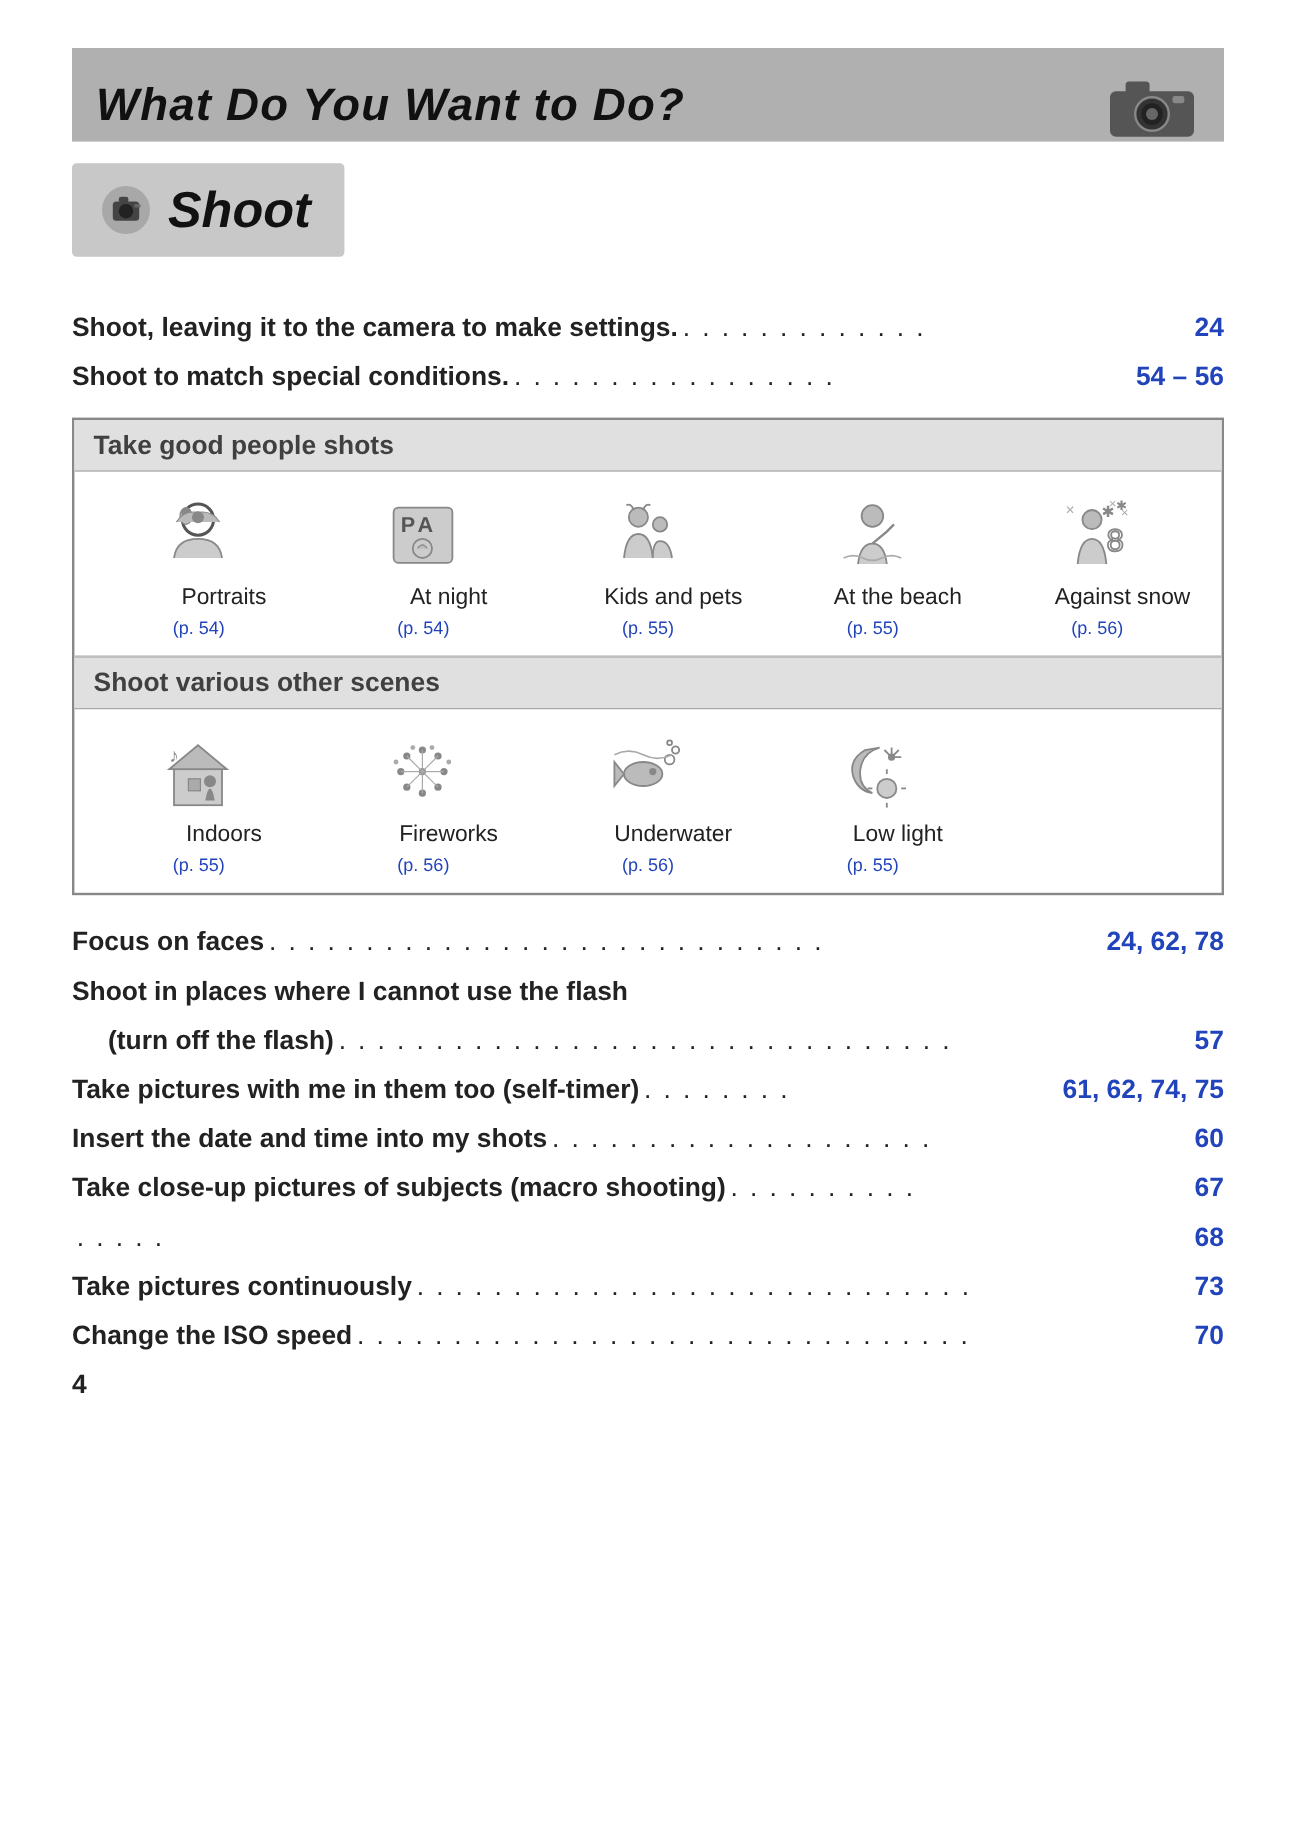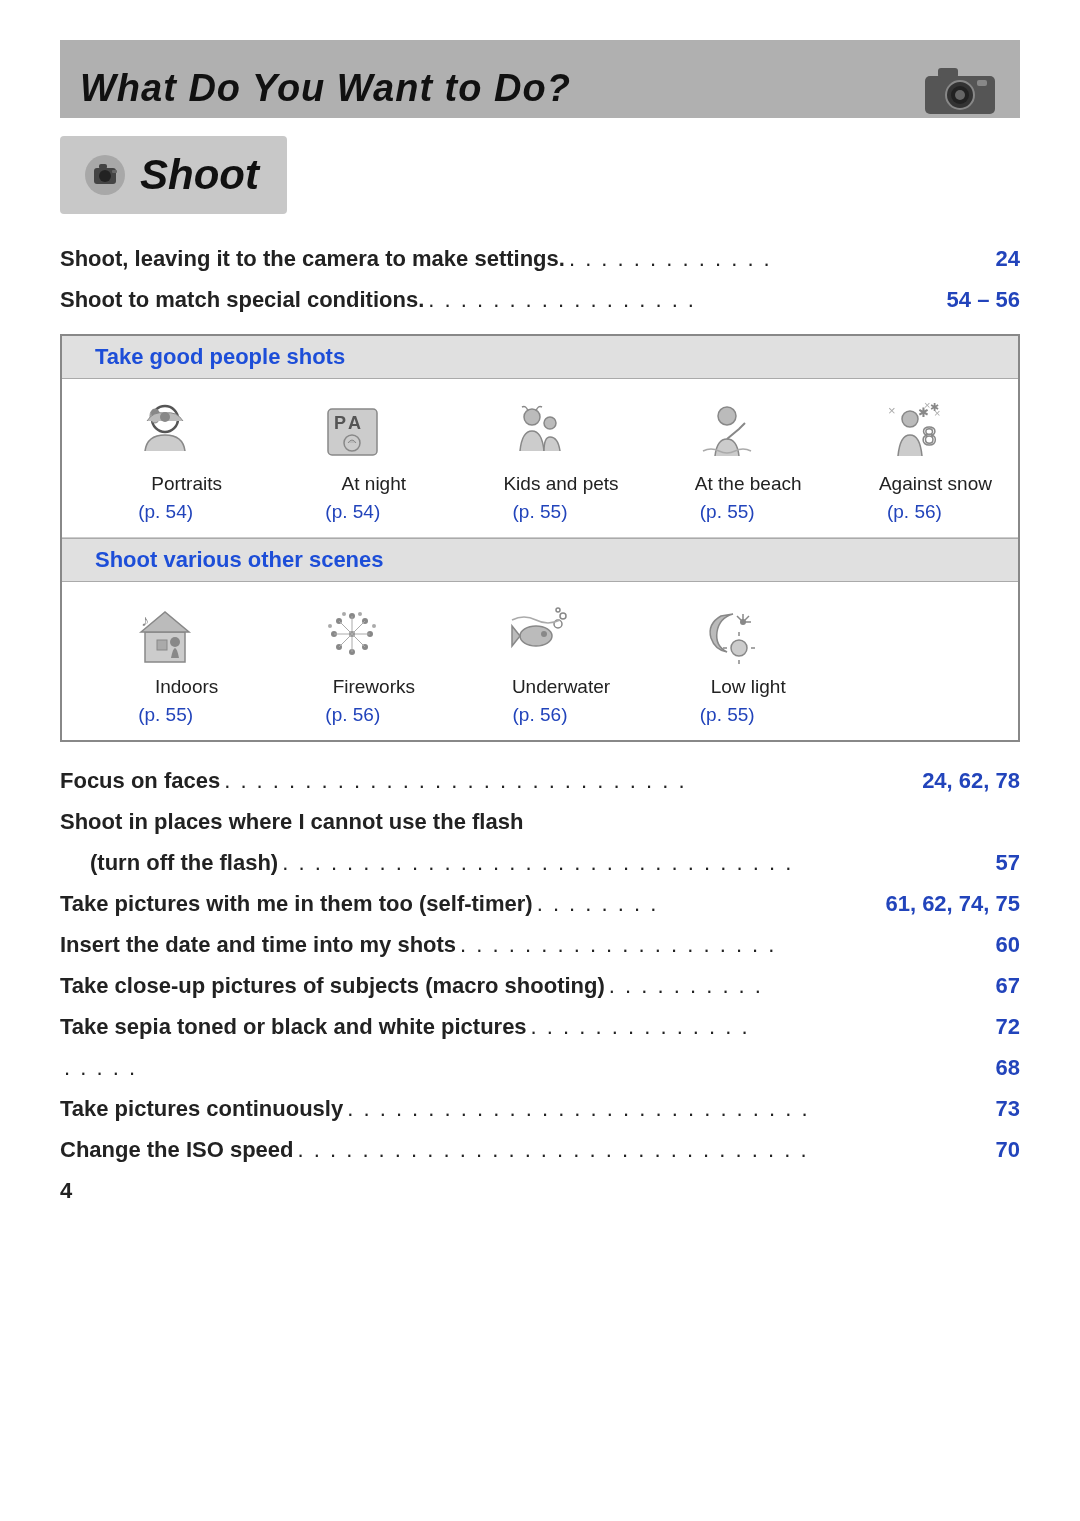--- a/index.html
+++ b/index.html
@@ -43,21 +43,21 @@
       align-items: center;
       justify-content: center;
     }
 
     
     .shoot-box {
       background: #c8c8c8;
       display: inline-block;
       padding: 14px 28px 14px 20px;
       margin-top: 0;
-      margin-bottom: 8px;
+      margin-bottom: 22px;
       border-radius: 4px;
     }
 
     .shoot-label {
       font-size: 42px;
       font-weight: 900;
       color: #111;
       font-style: italic;
     }
 
@@ -100,24 +100,24 @@
 
     
     .scene-table {
       border: 2px solid #888;
       width: 100%;
       margin: 18px 0 22px 0;
     }
 
     .scene-table-header {
       background: #e0e0e0;
-      padding: 8px 33px;
+      padding: 8px 16px;
       font-size: 22px;
       font-weight: 900;
-      color: #1d4ed8;
+      color: #404040;
       border-bottom: 1px solid #aaa;
     }
 
     .scene-row {
       display: flex;
       padding: 18px 10px 14px 10px;
       gap: 0;
       align-items: flex-end;
       border-bottom: 1px solid #ccc;
     }
@@ -145,21 +145,21 @@
 
     .scene-name {
       font-size: 19px;
       color: #222;
       text-align: left;
       font-weight: 500;
       margin-left: 42px;
     }
 
     .scene-page {
-      font-size: 19px;
+      font-size: 15px;
       color: #2244bb;
     }
 
     
     .toc-section {
       margin-top: 10px;
     }
 
     .toc-indent {
       padding-left: 30px;
@@ -446,25 +446,20 @@
       <span class="toc-dots">. . . . . . . . . . . . . . . . . . . .</span>
       <span class="toc-page">60</span>
     </div>
 
     <div class="toc-line">
       <span class="toc-text">Take close-up pictures of subjects (macro shooting)</span>
       <span class="toc-dots">. . . . . . . . . .</span>
       <span class="toc-page">67</span>
     </div>
 
-    <div class="toc-line">
-      <span class="toc-text">Take sepia toned or black and white pictures</span>
-      <span class="toc-dots">. . . . . . . . . . . . . .</span>
-      <span class="toc-page">72</span>
-    </div>
 
     <div class="toc-line">
       <span class="toc-dots">. . . . .</span>
       <span class="toc-page">68</span>
     </div>
 
     <div class="toc-line">
       <span class="toc-text">Take pictures continuously</span>
       <span class="toc-dots">. . . . . . . . . . . . . . . . . . . . . . . . . . . . .</span>
       <span class="toc-page">73</span>

